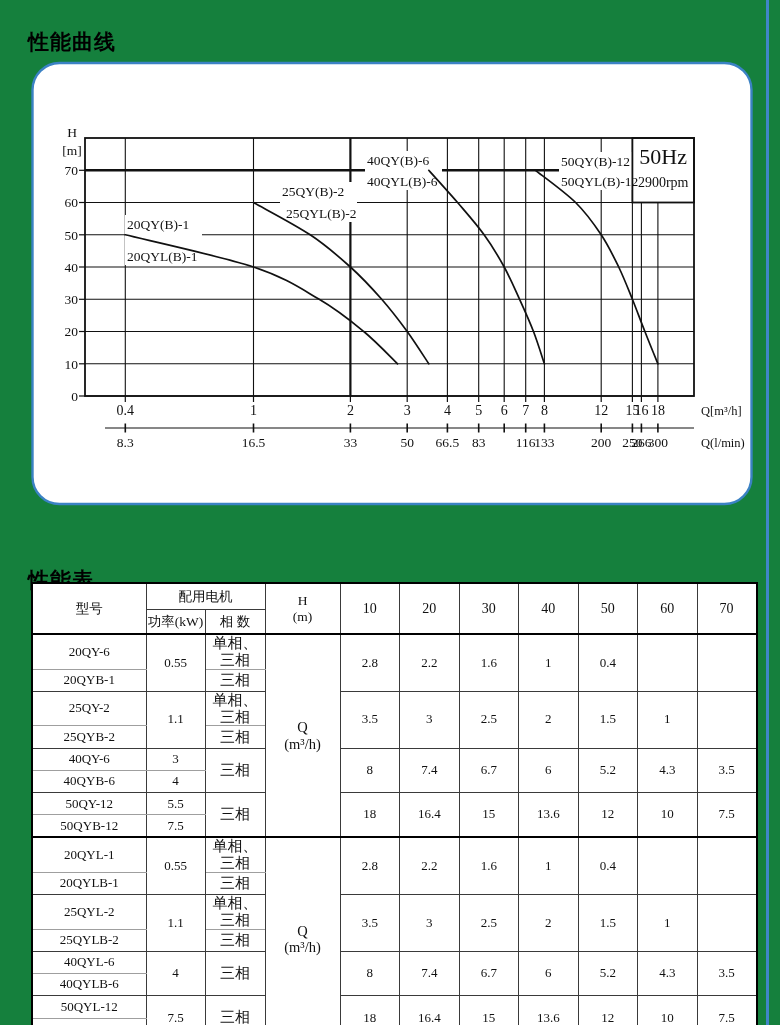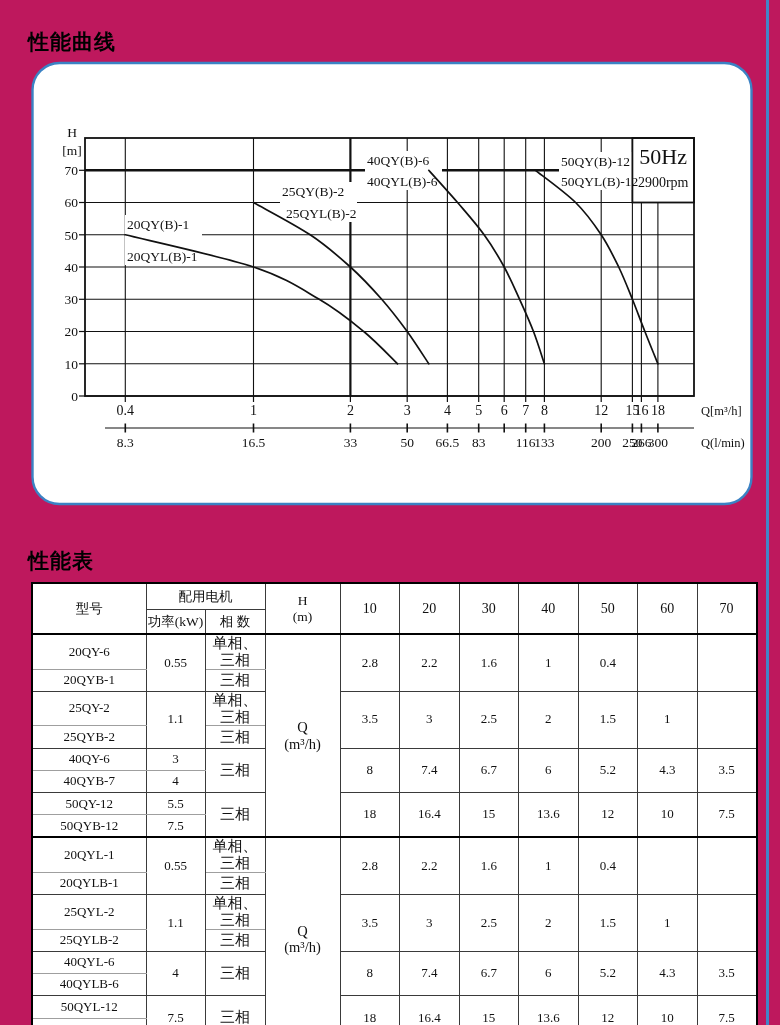--- a/index.html
+++ b/index.html
@@ -1,21 +1,21 @@
 <!DOCTYPE html>
 <html><head>
 <meta charset="utf-8">
 <style>
   html,body{margin:0;padding:0;}
   body{background:#ffffff;font-family:"Liberation Sans","DejaVu Sans",sans-serif;}
-  #page{position:relative;width:780px;height:1025px;background:#be185d;overflow:hidden;}
+  #page{position:relative;width:780px;height:1025px;background:#15803d;overflow:hidden;}
   .sec-title{position:absolute;left:28px;font-size:21px;font-weight:bold;color:#000;
              font-family:"Liberation Sans","DejaVu Sans",sans-serif;letter-spacing:1px;}
   #title-curves{top:28px;}
-  #title-table{top:547px;}
+  #title-table{top:566px;}
   #edge-rule{position:absolute;top:0;width:2.5px;height:1025px;}
   #curve-svg{position:absolute;left:0;top:0;}
   #curve-svg text{font-family:"Liberation Serif","DejaVu Serif",serif;fill:#111;}
   #perf-table{position:absolute;left:31px;top:582px;width:726px;height:407px;
               border-collapse:collapse;table-layout:fixed;background:#fff;
               font-family:"Liberation Serif","DejaVu Serif",serif;color:#111;
               border:2.5px solid #000;}
   #perf-table th,#perf-table td{border:1px solid #3a3a3a;text-align:center;vertical-align:middle;
               padding:0;font-weight:normal;font-size:13px;line-height:1.12;overflow:hidden;}
   #perf-table thead th{font-size:13.5px;}
@@ -322,21 +322,21 @@
           </td>
           <td rowspan="2">
             <span class="ln">4.3</span>
           </td>
           <td rowspan="2">
             <span class="ln">3.5</span>
           </td>
         </tr>
         <tr style="height: 22.25px;">
           <td class="soft-top">
-            <span class="ln">40QYB-7</span>
+            <span class="ln">40QYB-6</span>
           </td>
           <td class="soft-top">
             <span class="ln">4</span>
           </td>
         </tr>
         <tr style="height: 22.25px;">
           <td class="soft">
             <span class="ln">50QY-12</span>
           </td>
           <td class="soft">

